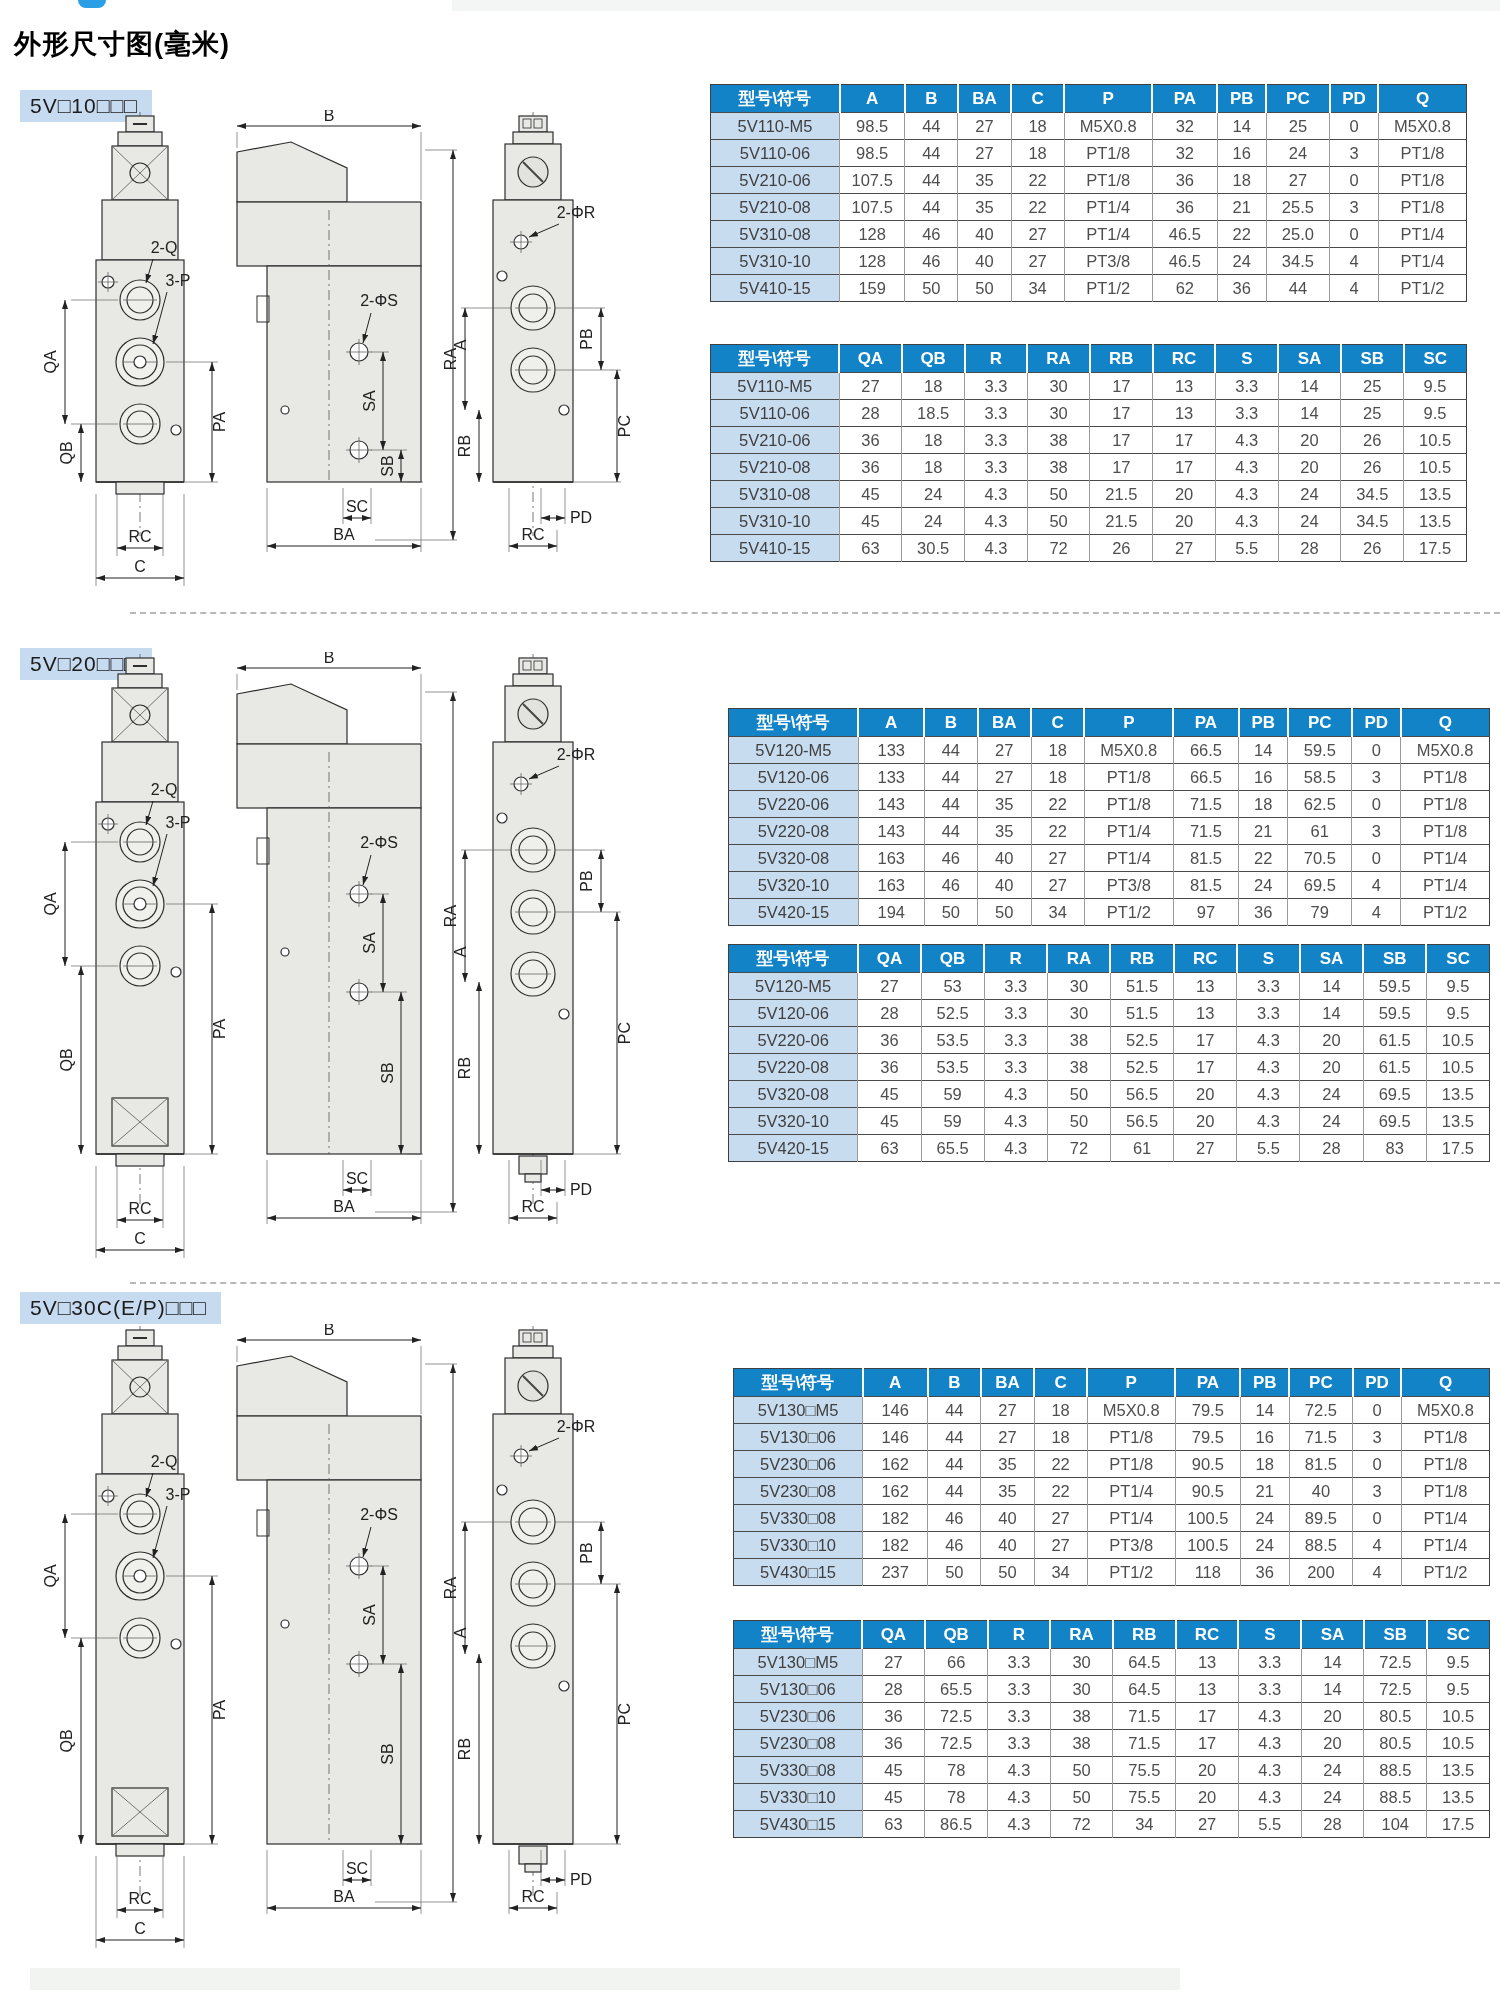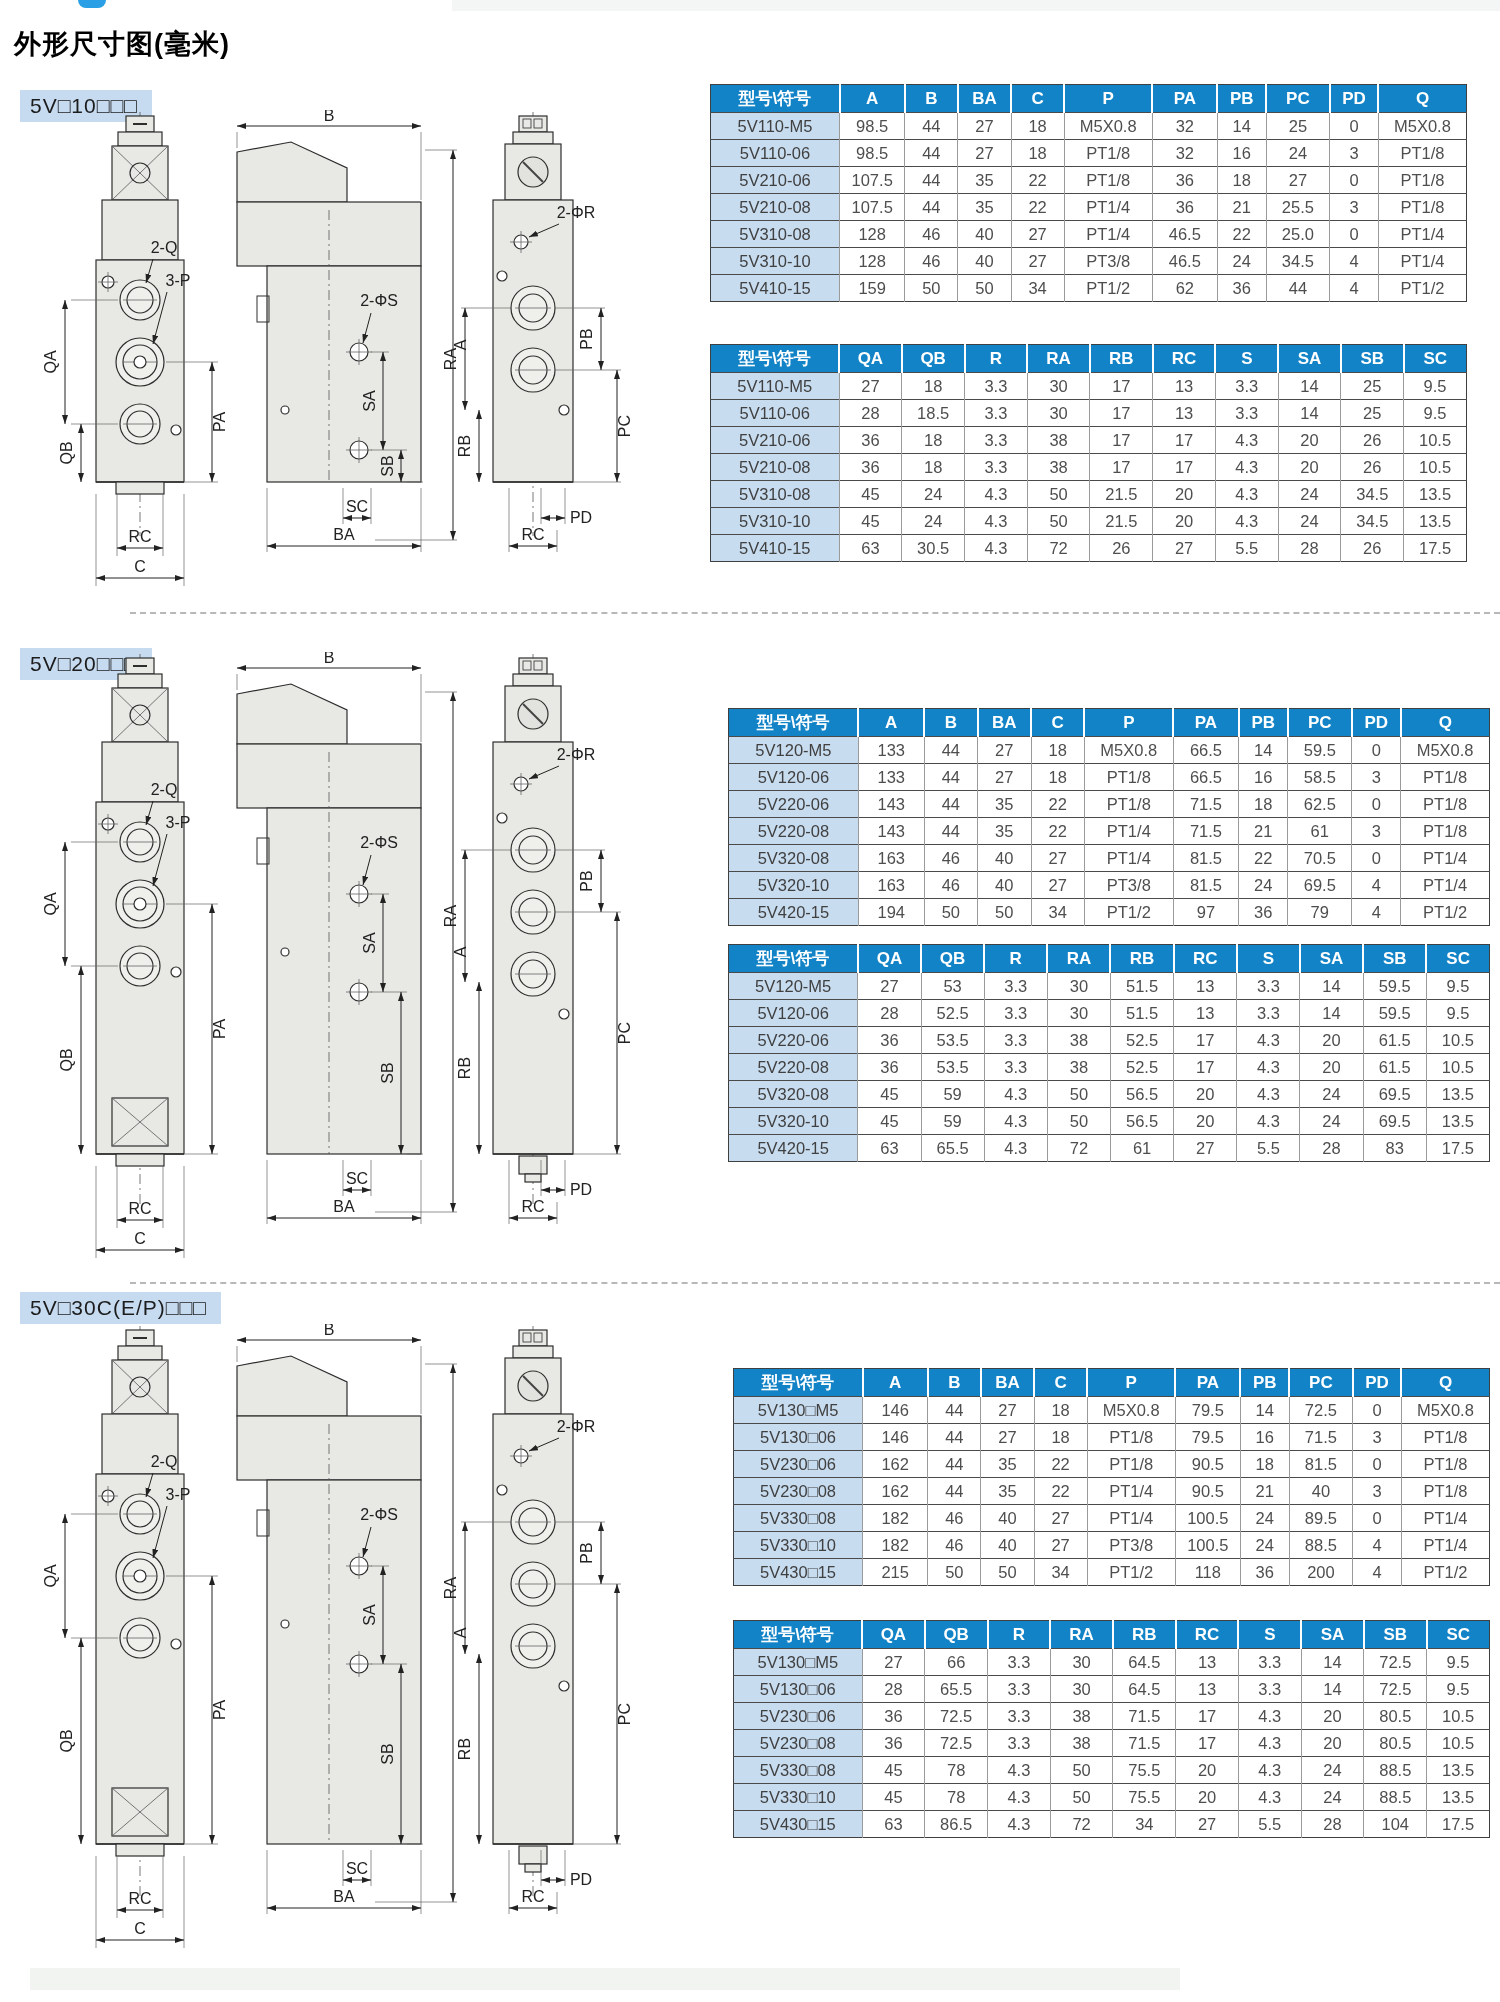--- a/index.html
+++ b/index.html
@@ -1085,21 +1085,21 @@
             <td>27</td>
             <td>PT3/8</td>
             <td>100.5</td>
             <td>24</td>
             <td>88.5</td>
             <td>4</td>
             <td>PT1/4</td>
           </tr>
           <tr>
             <td class="model">5V430□15</td>
-            <td>215</td>
+            <td>237</td>
             <td>50</td>
             <td>50</td>
             <td>34</td>
             <td>PT1/2</td>
             <td>118</td>
             <td>36</td>
             <td>200</td>
             <td>4</td>
             <td>PT1/2</td>
           </tr>

